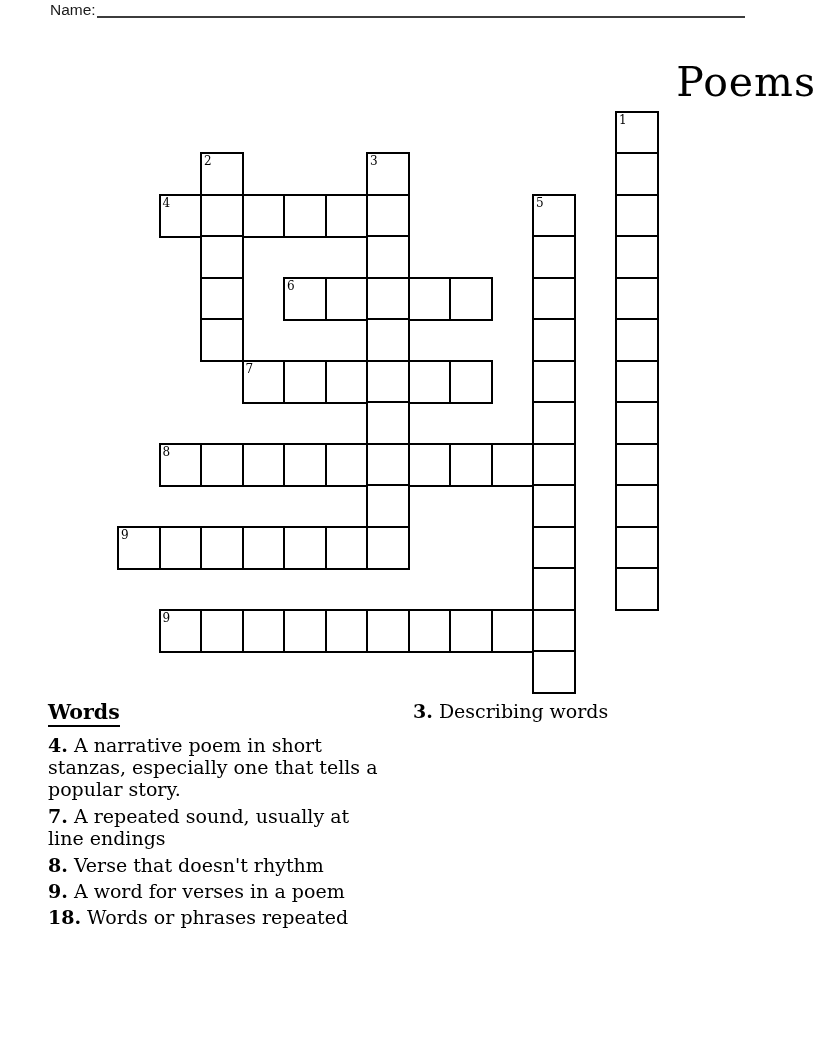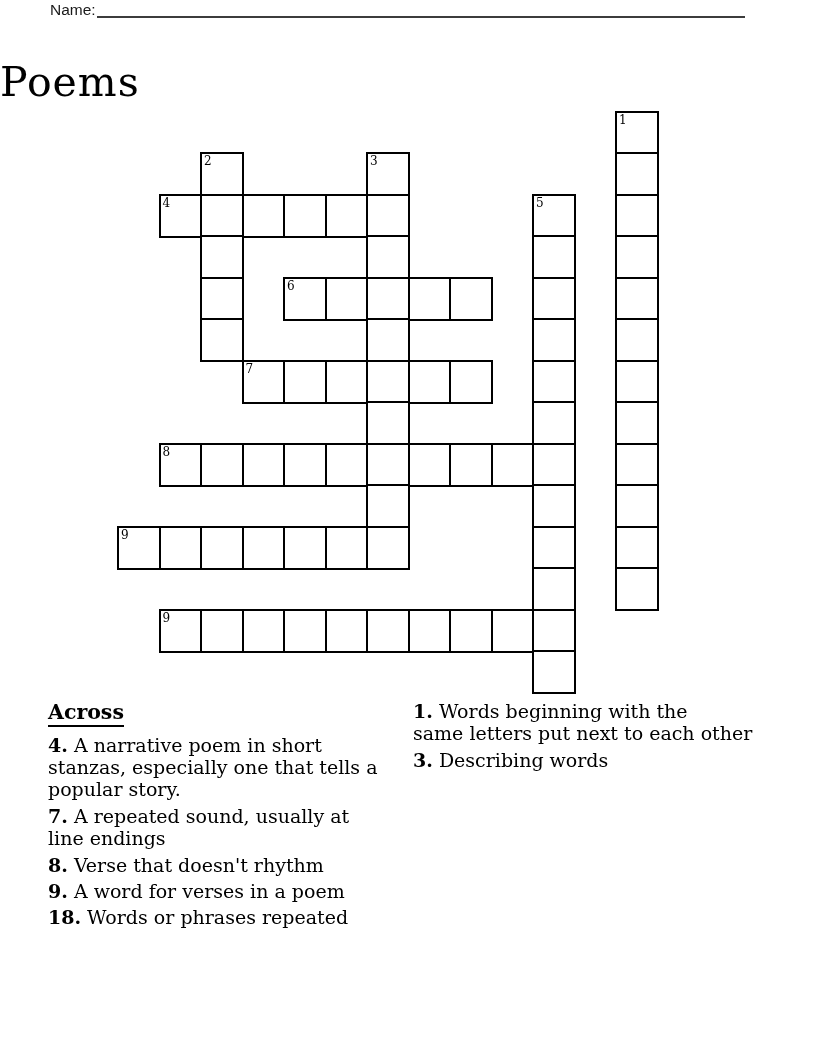--- a/index.html
+++ b/index.html
@@ -6,21 +6,21 @@
   .page{position:relative;width:816px;height:932px;background:#ffffff;overflow:hidden;
         font-family:"DejaVu Serif", serif;color:#000;}
 
   
   .name-label{position:absolute;left:50px;top:1px;
               font-family:"Liberation Sans", sans-serif;font-size:15.5px;color:#1a1a1a;}
   .name-line{position:absolute;left:97px;top:0;width:648px;height:16px;
              border-bottom:2px solid #3c3c3c;}
 
   
-  .title{position:absolute;left:0;top:33px;width:100%;text-align:left;
+  .title{position:absolute;left:0;top:33px;width:100%;text-align:right;
          font-size:41px;letter-spacing:1px;font-weight:400;line-height:1.1;}
 
   
   .grid{position:absolute;left:0;top:0;width:816px;height:700px;}
   .cell{position:absolute;box-sizing:border-box;background:#fff;
         border-style:solid;border-color:#000;}
   .cellnum{position:absolute;left:2px;top:0px;font-size:12px;line-height:14px;
            font-family:"DejaVu Serif", serif;color:#000;}
 
   
@@ -138,31 +138,30 @@
       <div class="cell" style="left: 407.5px; top: 608.5px; width: 44px; height: 44px; border-width: 2.5px; border-color: rgb(0, 0, 0);"></div>
       <div class="cell" style="left: 449px; top: 608.5px; width: 44px; height: 44px; border-width: 2.5px; border-color: rgb(0, 0, 0);"></div>
       <div class="cell" style="left: 490.5px; top: 608.5px; width: 44px; height: 44px; border-width: 2.5px; border-color: rgb(0, 0, 0);"></div>
       <div class="cell" style="left: 532px; top: 608.5px; width: 44px; height: 44px; border-width: 2.5px; border-color: rgb(0, 0, 0);"></div>
       <div class="cell" style="left: 532px; top: 650px; width: 44px; height: 44px; border-width: 2.5px; border-color: rgb(0, 0, 0);"></div>
     </div>
 
   <div class="clues">
     <div class="clue-col across">
       <div class="clue-head-wrap">
-        <span class="clue-head">Across</span>
+        <span class="clue-head">Words</span>
       </div>
       <div id="across-list">
           <p class="clue"><span class="cnum">4.</span> A narrative poem in short<br>stanzas, especially one that tells a<br>popular story.</p>
           <p class="clue"><span class="cnum">7.</span> A repeated sound, usually at<br>line endings</p>
           <p class="clue"><span class="cnum">8.</span> Verse that doesn't rhythm</p>
           <p class="clue"><span class="cnum">9.</span> A word for verses in a poem</p>
           <p class="clue"><span class="cnum">18.</span> Words or phrases repeated</p>
         </div>
     </div>
     <div class="clue-col down">
       <div id="down-list">
-          <p class="clue"><span class="cnum">1.</span> Words beginning with the<br>same letters put next to each other</p>
           <p class="clue"><span class="cnum">3.</span> Describing words</p>
         </div>
     </div>
   </div>
 
 </div>
 
 </body></html>

